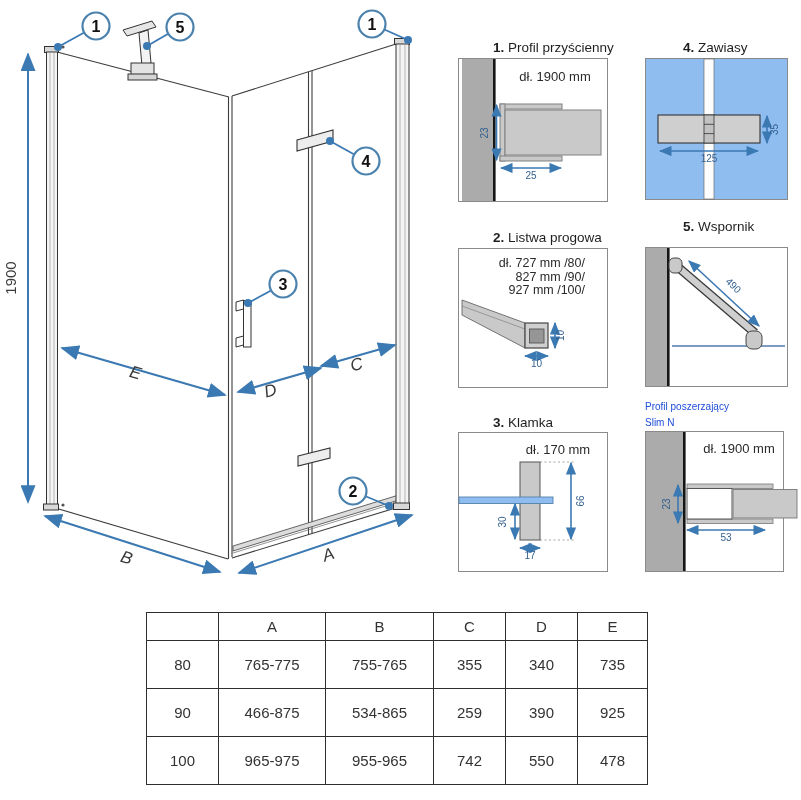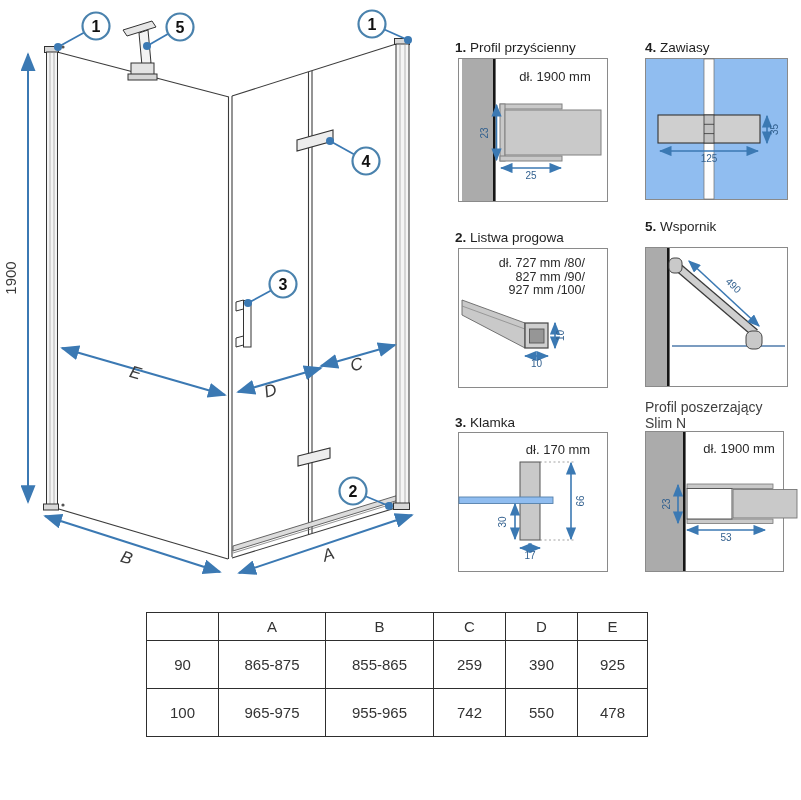--- a/index.html
+++ b/index.html
@@ -1,21 +1,21 @@
 <!DOCTYPE html>
 <html><head>
 <meta charset="utf-8">
 <style>
   html,body{margin:0;padding:0;background:#fff;}
   #stage{position:relative;width:801px;height:800px;background:#ffffff;overflow:hidden;
          font-family:"Liberation Sans","DejaVu Sans",sans-serif;color:#2f2f2f;}
   .abs{position:absolute;}
-  .ptitle{position:absolute;font-size:13.5px;color:#1f1f1f;white-space:nowrap;}
+  .ptitle{position:absolute;font-size:13.5px;color:#1f1f1f;white-space:nowrap;margin-left:38px;}
   .ptitle b{font-weight:bold;}
-  .ptitle2{position:absolute;font-size:14px;color:#404040;line-height:16px;white-space:nowrap;}
+  .ptitle2{position:absolute;font-size:10px;color:#1d4ed8;line-height:16px;white-space:nowrap;}
   svg text{font-family:"Liberation Sans","DejaVu Sans",sans-serif;}
   .dimtxt{fill:#33618f;font-size:10px;}
   .lentxt{fill:#2a2a2a;font-size:13px;}
   .lentxt2{fill:#2a2a2a;font-size:12.5px;}
   .letter{fill:#3a3a3a;font-size:17px;font-style:italic;}
   .callnum{fill:#111;font-size:16px;font-weight:bold;}
   table.spec{border-collapse:collapse;table-layout:fixed;font-size:15px;color:#333;}
   table.spec td,table.spec th{border:1.6px solid #2e2e2e;text-align:center;vertical-align:middle;
        font-weight:normal;padding:0;background:#fff;}
 </style>
@@ -292,23 +292,31 @@
     <tbody>
         <tr style="height:28px">
       <th></th>
       <th>A</th>
       <th>B</th>
       <th>C</th>
       <th>D</th>
       <th>E</th>
     </tr>
     <tr style="height:48px">
+      <td>80</td>
+      <td>765-775</td>
+      <td>755-765</td>
+      <td>355</td>
+      <td>340</td>
+      <td>735</td>
+    </tr>
+    <tr style="height:48px">
       <td>90</td>
-      <td>865-875</td>
-      <td>855-865</td>
+      <td>466-875</td>
+      <td>534-865</td>
       <td>259</td>
       <td>390</td>
       <td>925</td>
     </tr>
     <tr style="height:48px">
       <td>100</td>
       <td>965-975</td>
       <td>955-965</td>
       <td>742</td>
       <td>550</td>

